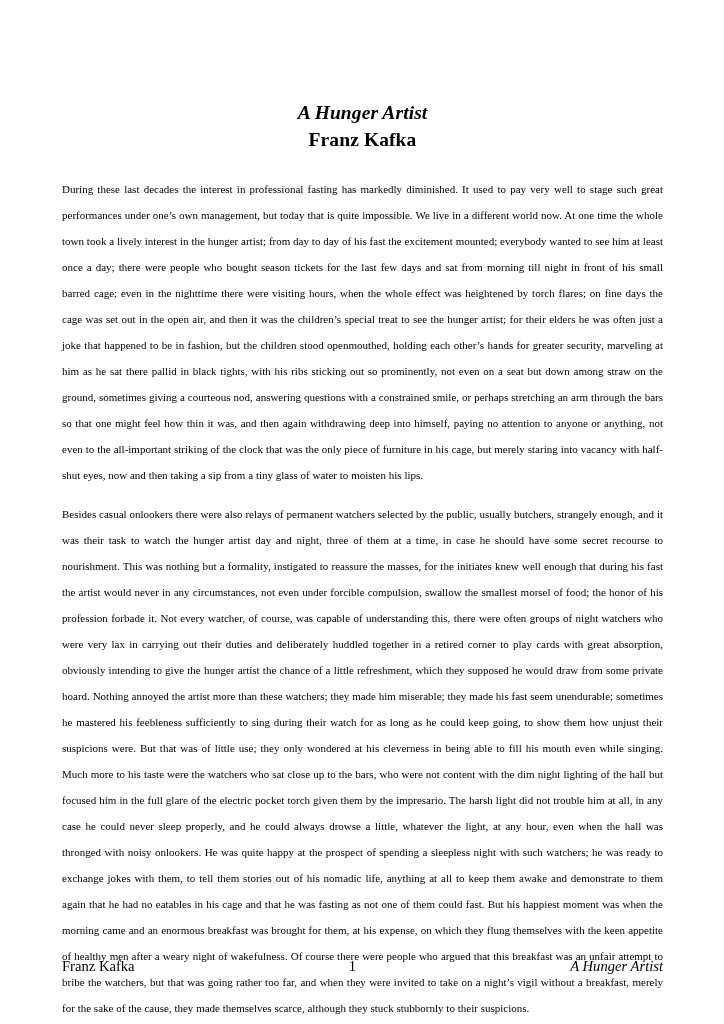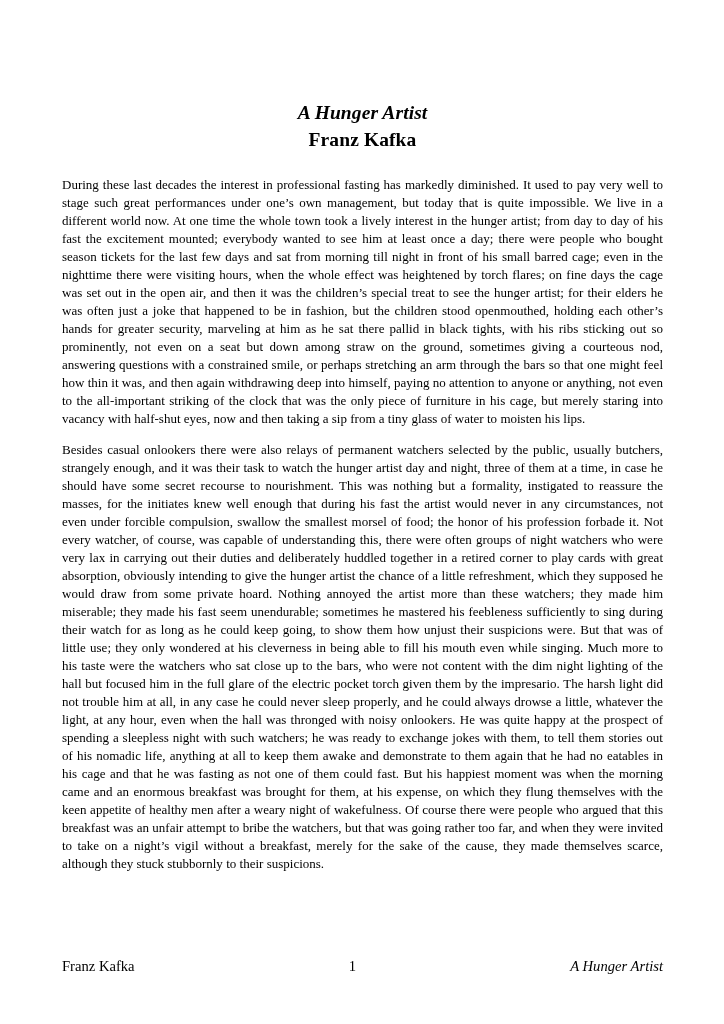--- a/index.html
+++ b/index.html
@@ -53,22 +53,22 @@
   }
 
   
   .body-column {
     position: absolute;
     left: 62px;
     top: 176px;
     width: 601px;
   }
   .para {
-    font-size: 13px;
-    line-height: 18px;
+    font-size: 11px;
+    line-height: 26px;
     text-align: justify;
     text-justify: inter-word;
     margin: 0 0 13px 0;
     hyphens: none;
     word-spacing: 0.05px;
   }
   .para:last-child {
     margin-bottom: 0;
   }
 

